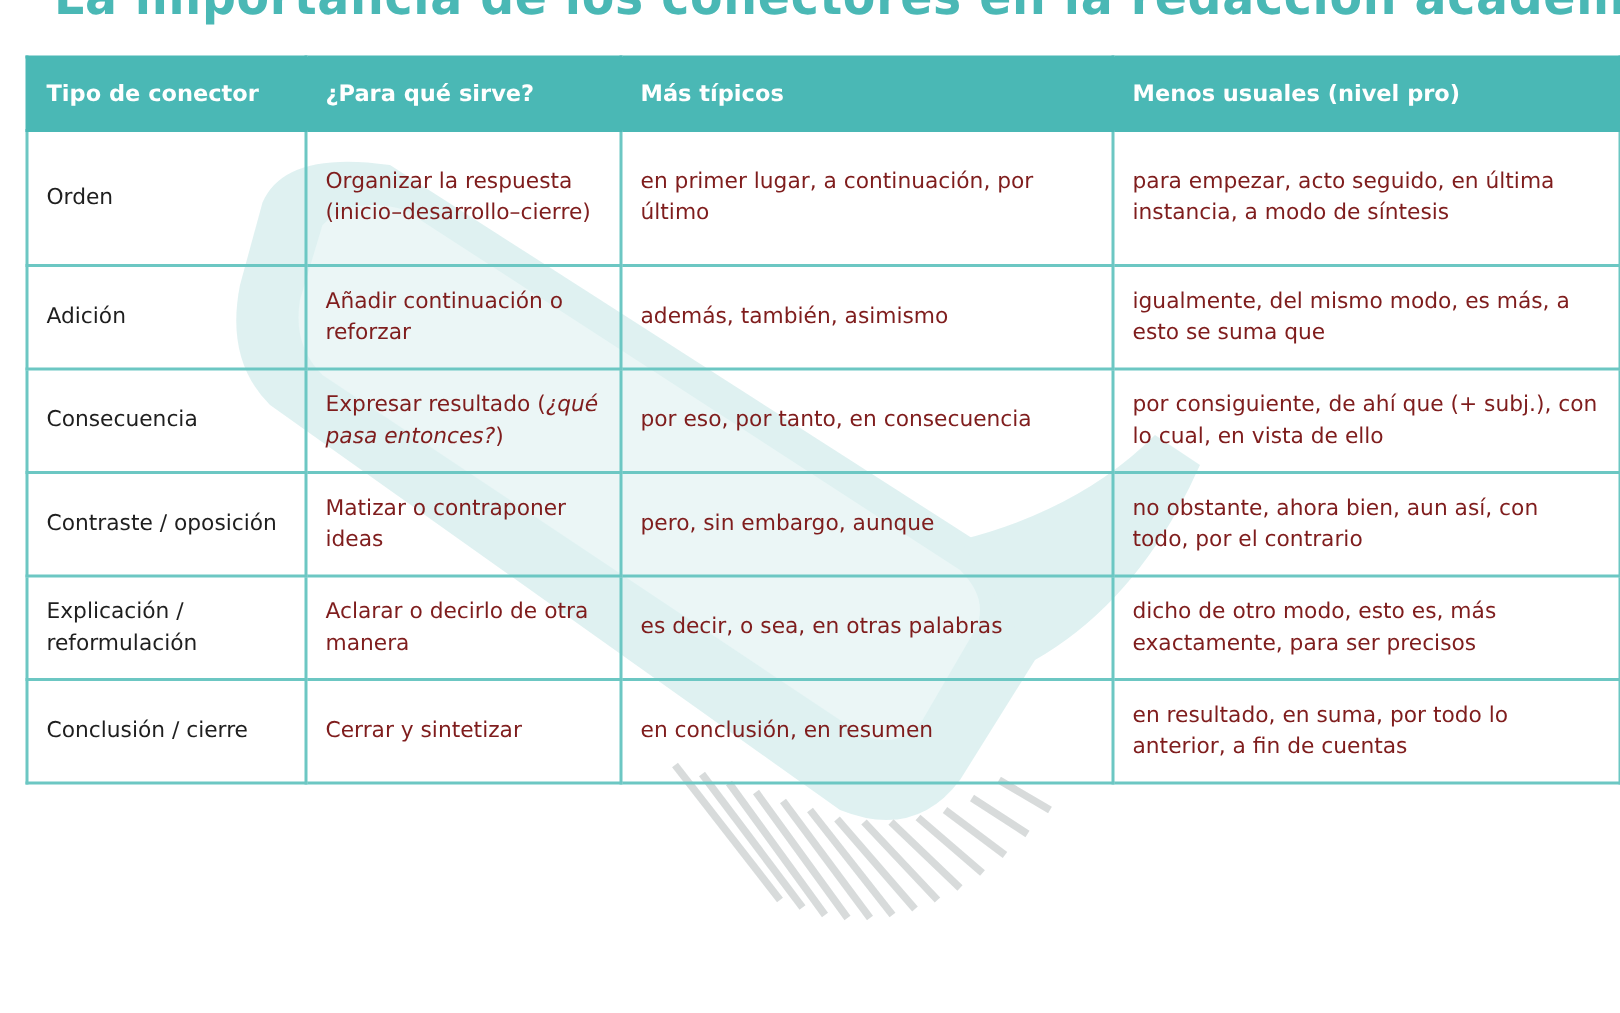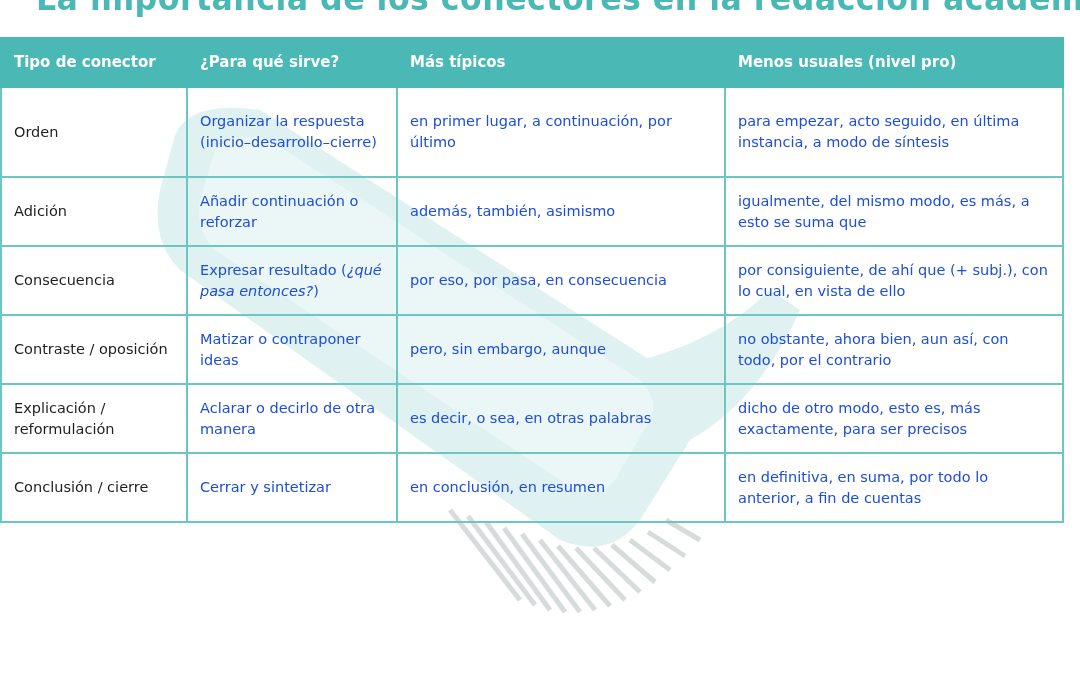--- a/index.html
+++ b/index.html
@@ -37,21 +37,21 @@
       position: absolute;
       left: 0;
       top: 0;
       width: 1080px;
       height: 675px;
       pointer-events: none;
       z-index: 0;
     }
     table.connectors {
       position: absolute;
-      left: 0;
+      left: 17px;
       top: 37px;
       width: 1062px;
       border-collapse: collapse;
       z-index: 1;
       table-layout: fixed;
       background: transparent;
     }
     table.connectors th,
     table.connectors td {
       border: 2px solid #6cc7c3;
@@ -67,21 +67,21 @@
       font-weight: bold;
       height: 47px;
       border-color: #4ab8b5;
       font-size: 15px;
     }
     table.connectors td.type {
       font-weight: normal;
       color: #1f1f1f;
     }
     table.connectors td {
-      color: #1d4ed8;
+      color: #7f1d1d;
     }
     tr.row-tall td { height: 88px; }
     tr.row-std td { height: 67px; }
     em { font-style: italic; }
   </style>
 </head>
 <body>
 
 <div class="page">
 
@@ -135,37 +135,37 @@
       </tr>
       <tr class="row-std">
         <td class="type">Adición</td>
         <td><span>Añadir continuación o reforzar</span><em></em><span></span></td>
         <td>además, también, asimismo</td>
         <td>igualmente, del mismo modo, es más, a esto se suma que</td>
       </tr>
       <tr class="row-std">
         <td class="type">Consecuencia</td>
         <td><span>Expresar resultado (</span><em>¿qué pasa entonces?</em><span>)</span></td>
-        <td>por eso, por pasa, en consecuencia</td>
+        <td>por eso, por tanto, en consecuencia</td>
         <td>por consiguiente, de ahí que (+ subj.), con lo cual, en vista de ello</td>
       </tr>
       <tr class="row-std">
         <td class="type">Contraste / oposición</td>
         <td><span>Matizar o contraponer ideas</span><em></em><span></span></td>
         <td>pero, sin embargo, aunque</td>
         <td>no obstante, ahora bien, aun así, con todo, por el contrario</td>
       </tr>
       <tr class="row-std">
         <td class="type">Explicación / reformulación</td>
         <td><span>Aclarar o decirlo de otra manera</span><em></em><span></span></td>
         <td>es decir, o sea, en otras palabras</td>
         <td>dicho de otro modo, esto es, más exactamente, para ser precisos</td>
       </tr>
       <tr class="row-std">
         <td class="type">Conclusión / cierre</td>
         <td><span>Cerrar y sintetizar</span><em></em><span></span></td>
         <td>en conclusión, en resumen</td>
-        <td>en definitiva, en suma, por todo lo anterior, a fin de cuentas</td>
+        <td>en resultado, en suma, por todo lo anterior, a fin de cuentas</td>
       </tr>
     </tbody>
   </table>
 
 </div>
 
 </body></html>

